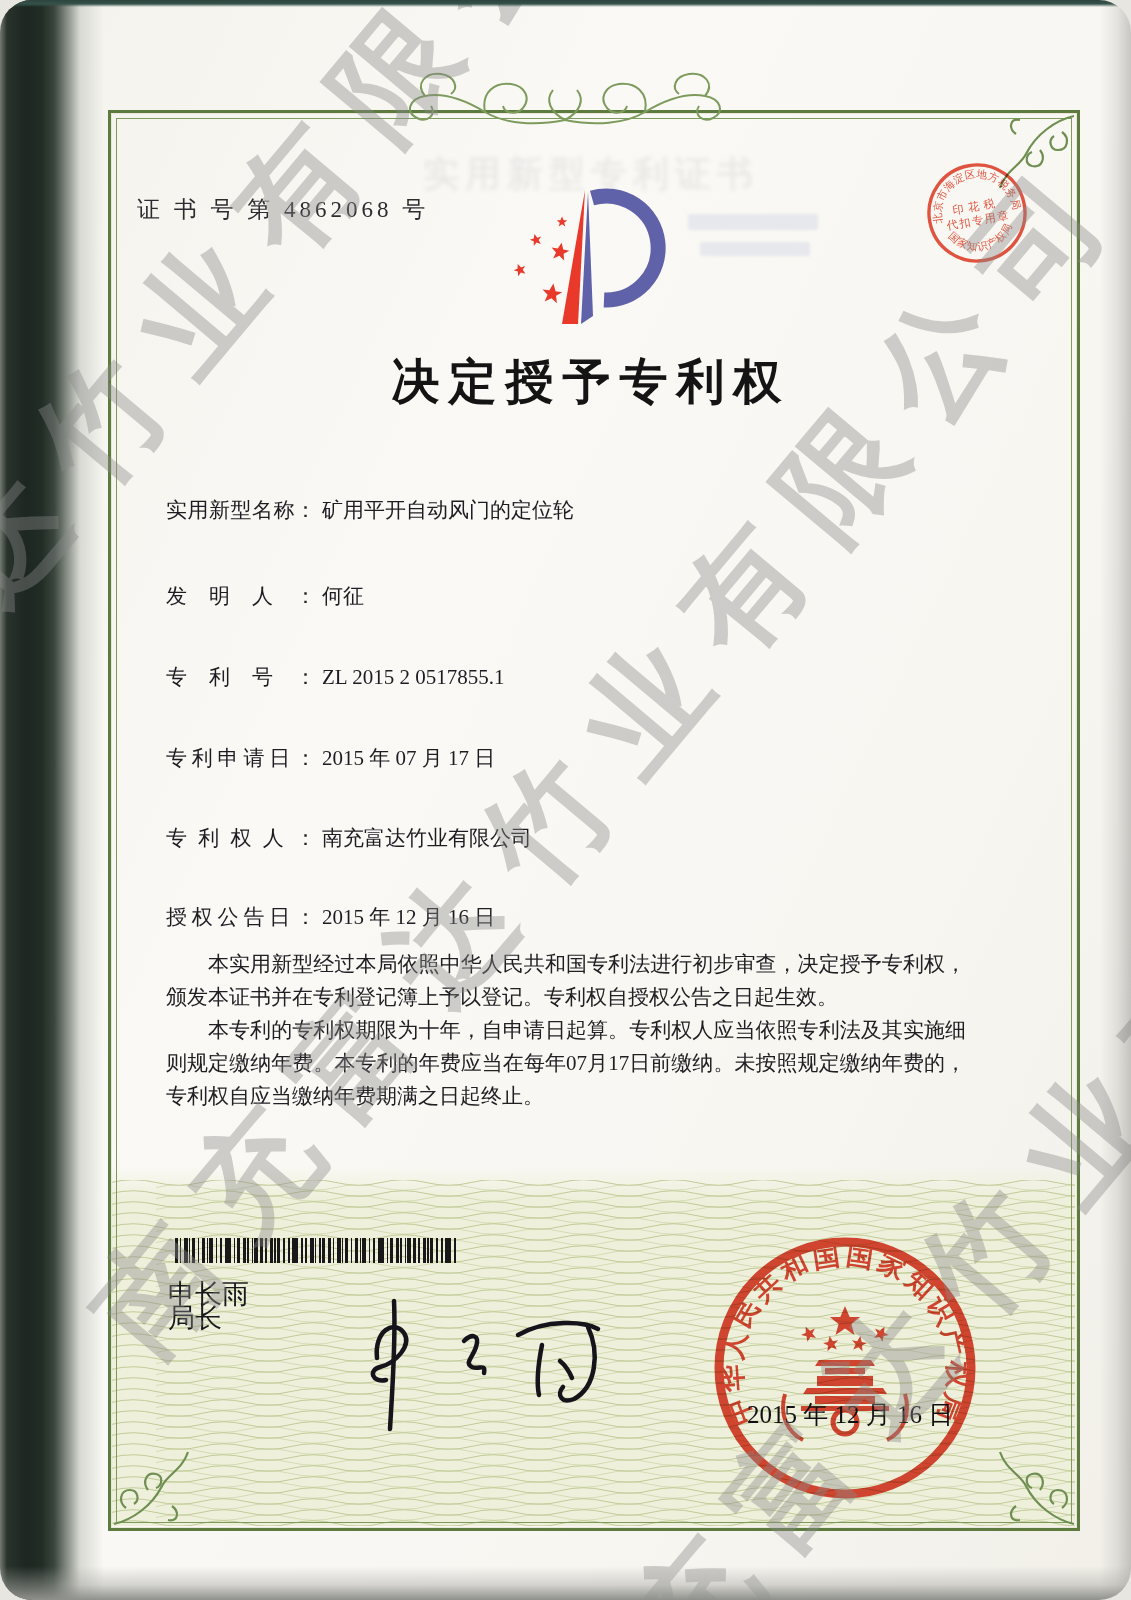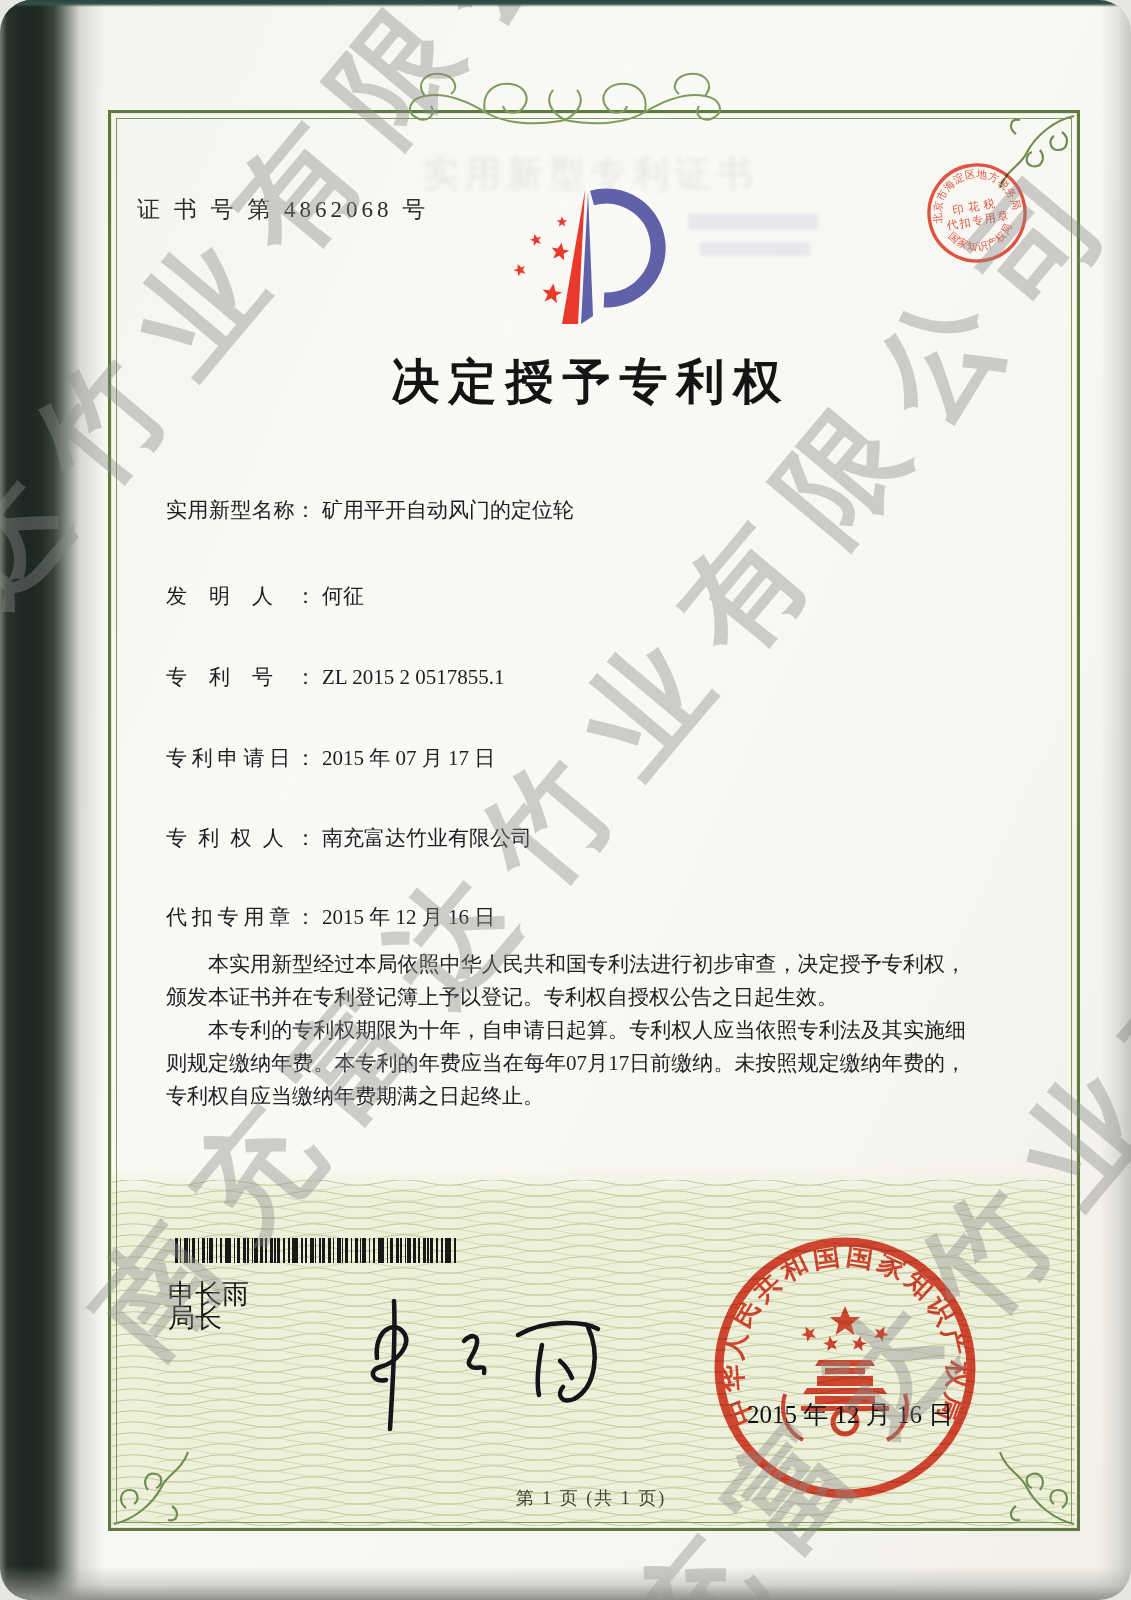--- a/index.html
+++ b/index.html
@@ -166,21 +166,21 @@
   <div class="abs z-content field" style="top:663px;">
     <span class="flabel">专利号：</span><span class="fvalue">ZL 2015 2 0517855.1</span>
   </div>
   <div class="abs z-content field" style="top:744px;">
     <span class="flabel">专利申请日：</span><span class="fvalue">2015 年 07 月 17 日</span>
   </div>
   <div class="abs z-content field" style="top:824px;">
     <span class="flabel">专利权人：</span><span class="fvalue">南充富达竹业有限公司</span>
   </div>
   <div class="abs z-content field" style="top:903px;">
-    <span class="flabel">代扣专用章：</span><span class="fvalue">2015 年 12 月 16 日</span>
+    <span class="flabel">授权公告日：</span><span class="fvalue">2015 年 12 月 16 日</span>
   </div>
 
   <div class="abs z-content paras">
     <p>本实用新型经过本局依照中华人民共和国专利法进行初步审查，决定授予专利权，颁发本证书并在专利登记簿上予以登记。专利权自授权公告之日起生效。</p>
     <p>本专利的专利权期限为十年，自申请日起算。专利权人应当依照专利法及其实施细则规定缴纳年费。本专利的年费应当在每年07月17日前缴纳。未按照规定缴纳年费的，专利权自应当缴纳年费期满之日起终止。</p>
   </div>
 
   <div class="abs barcode"></div>
 
   <div class="abs z-content officer-title">局长</div>
@@ -234,21 +234,20 @@
     <text font-size="14" fill="#e2442e" letter-spacing="0.5" font-family="Liberation Serif, DejaVu Serif, serif">
       <textPath href="#txTop" startOffset="50%" text-anchor="middle">北京市海淀区地方税务局</textPath>
     </text>
     <text x="100" y="96" font-size="15" fill="#e2442e" letter-spacing="6" text-anchor="middle" font-family="Liberation Serif, DejaVu Serif, serif">印花税</text>
     <text x="100" y="115" font-size="15" fill="#e2442e" letter-spacing="2" text-anchor="middle" font-family="Liberation Serif, DejaVu Serif, serif">代扣专用章</text>
     <text font-size="14" fill="#e2442e" letter-spacing="1" font-family="Liberation Serif, DejaVu Serif, serif">
       <textPath href="#txBot" startOffset="50%" text-anchor="middle">国家知识产权局</textPath>
     </text>
   </svg>
 
-  <div class="abs footer">第 1 页 (共 1 页)</div>
 
   <div class="abs wm wm-a">南充富达竹业有限公司</div>
   <div class="abs wm wm-b">南充富达竹业有限公司</div>
   <div class="abs wm wm-c">南充富达竹业有限公司</div>
 
   <div class="abs binding"></div>
   <div class="abs edge-top"></div>
   <div class="abs edge-right"></div>
   <div class="abs edge-bottom"></div>
 

